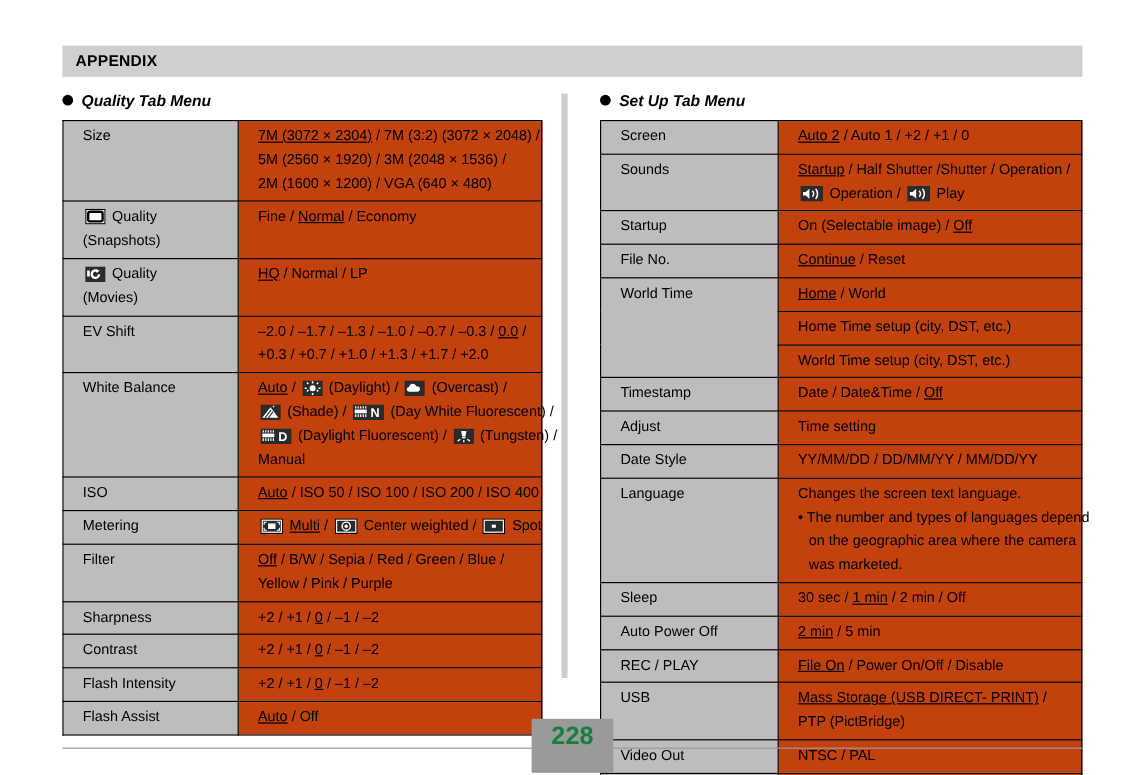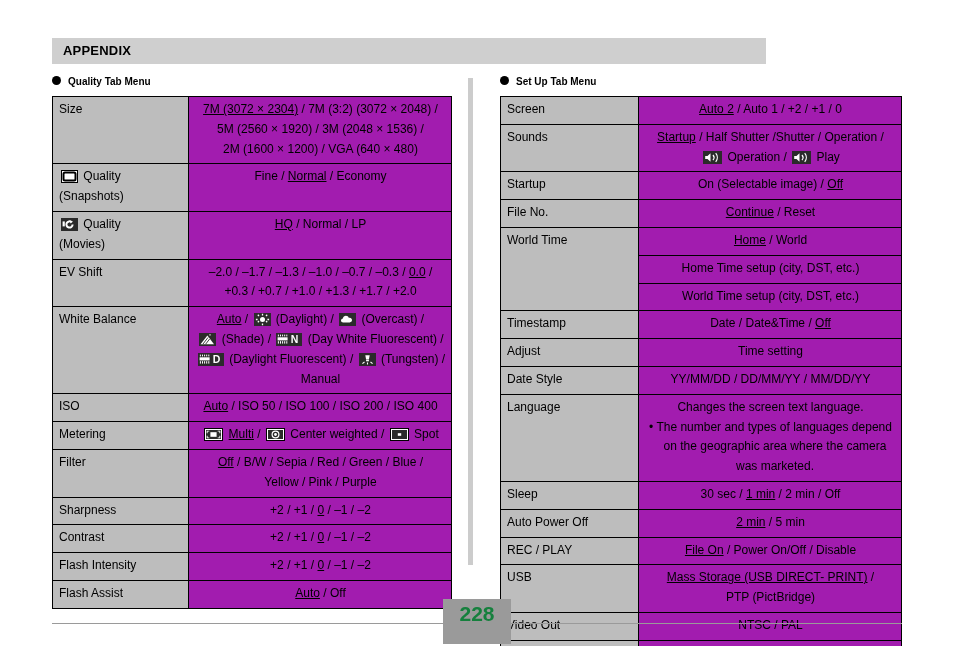--- a/index.html
+++ b/index.html
@@ -14,21 +14,21 @@
     font-family: "Liberation Sans", sans-serif;
     color: #000000;
     overflow: hidden;
   }
 
   
   .head-bar {
     position: absolute;
     left: 52px;
     top: 38px;
-    width: 714px;
+    width: 850px;
     height: 26px;
     background: #cfcfcf;
   }
   .head-bar .head-title {
     position: absolute;
     left: 11px;
     top: 5px;
     font-size: 13px;
     font-weight: bold;
     letter-spacing: .2px;
@@ -36,24 +36,25 @@
 
   
   .col {
     position: absolute;
     top: 76px;
   }
   .col-left  { left: 52px;  width: 400px; }
   .col-right { left: 500px; width: 402px; }
 
   .section-head {
-    font-size: 10px;
+    font-size: 13px;
     font-weight: bold;
     margin: 0 0 9px 0;
     white-space: nowrap;
+    font-style: italic;
   }
   .bullet {
     display: inline-block;
     width: 9px;
     height: 9px;
     border-radius: 50%;
     background: #000;
     margin-right: 7px;
     position: relative;
     top: 0px;
@@ -71,31 +72,30 @@
 
   
   table.spec {
     border-collapse: collapse;
     table-layout: fixed;
     font-size: 12px;
     width: 100%;
   }
   table.spec td {
     border: 1px solid #000000;
-    padding: 3px 5px 4px 6px;
+    padding: 3px 5px 4px 16px;
     vertical-align: top;
     line-height: 1.65;
   }
   table.spec td.k {
     background: #bdbdbd;
     white-space: nowrap;
   }
   table.spec td.v {
-    background: #a21caf;
-    text-align: center;
+    background: #c2410c;
   }
   .col-left  table.spec td.k { width: 124px; }
   .col-right table.spec td.k { width: 126px; }
 
   .line { display: block; white-space: nowrap; }
   u.sel { text-decoration: underline; text-underline-offset: 1px; }
   .ind { display: block; white-space: nowrap; padding-left: 9px; }
 
   
   .ico {

